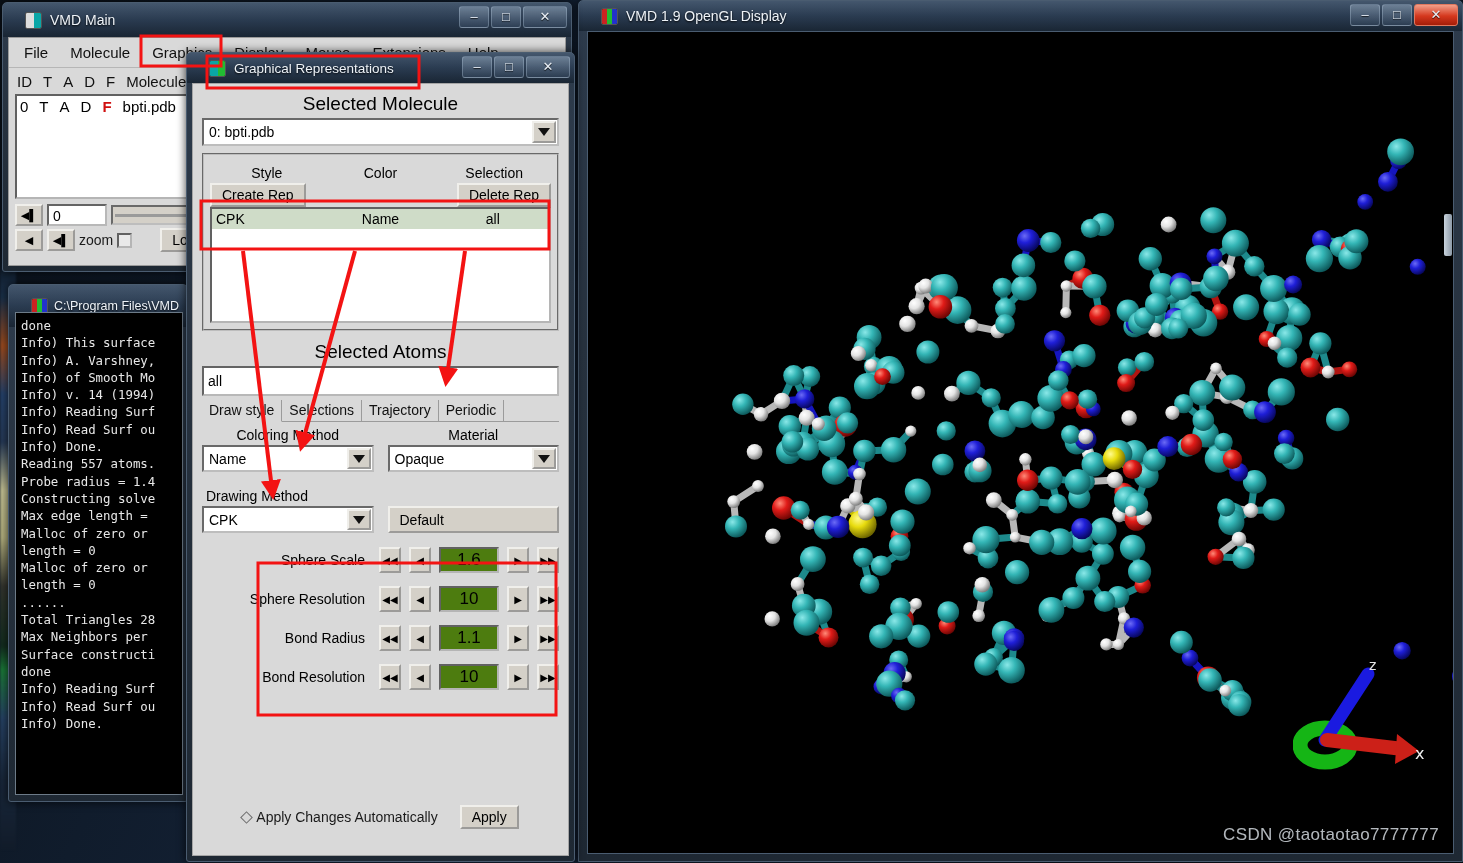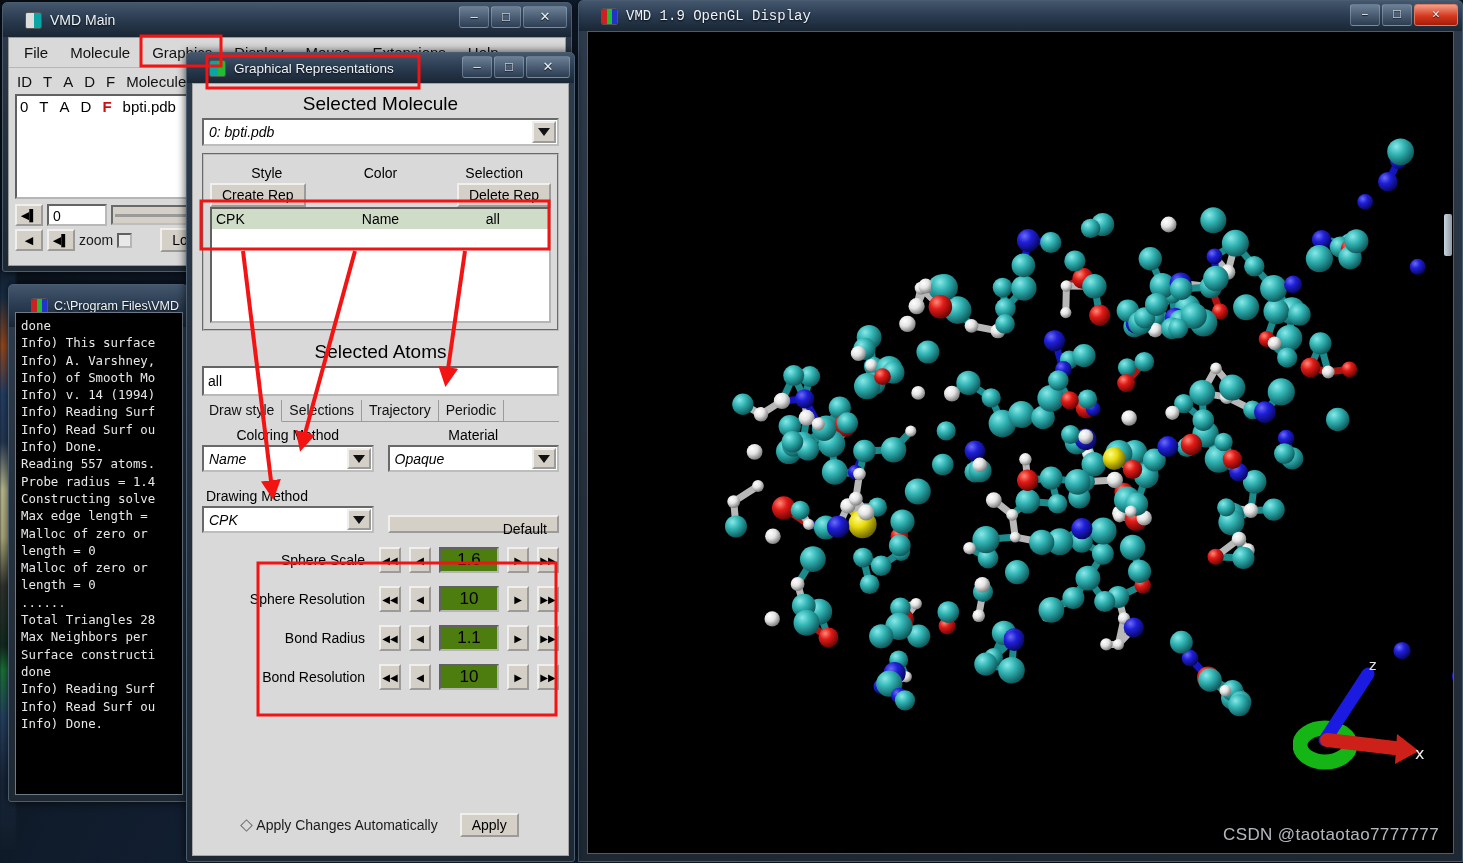--- a/index.html
+++ b/index.html
@@ -80,21 +80,21 @@
     background: #d4d0c8; border: 2px outset #f0efeb; color: #000;
     font-size: 14px; padding: 2px 10px; cursor: default;
   }
   .tk-entry {
     background: #ffffff; border: 2px inset #b8b8b8; color: #000;
     font-size: 14px; padding: 2px 4px; overflow: hidden; white-space: nowrap;
   }
   .tk-combo {
     background: #ffffff; border: 2px inset #bdbdbd;
     display: flex; align-items: center; justify-content: space-between;
-    font-size: 14px; padding-left: 5px; font-style: italic;
+    font-size: 14px; padding-left: 5px;
   }
   .tk-combo .arrow {
     width: 24px; align-self: stretch; margin: 1px;
     background: #d4d0c8; border: 2px outset #f0efeb;
     display: flex; align-items: center; justify-content: center;
   }
   .tri-down {
     width: 0; height: 0; border-left: 6px solid transparent;
     border-right: 6px solid transparent; border-top: 8px solid #111;
   }
@@ -172,26 +172,26 @@
   .spin-row { display: flex; align-items: center; justify-content: flex-end; gap: 8px; margin: 13px 0; }
   .spin-row .slbl { font-size: 14px; margin-right: 6px; }
   .spinbtn {
     width: 22px; height: 26px; background: #d4d0c8; border: 2px outset #f0efeb;
     display: flex; align-items: center; justify-content: center; font-size: 10px; color: #000;
   }
   .spinval {
     width: 60px; height: 26px; background: #4d7c0f; border: 2px inset #b5b5b5;
     display: flex; align-items: center; justify-content: center; font-size: 17px;
   }
-  #apply-row { position: absolute; left: 10px; right: 10px; bottom: 18px; display: flex; align-items: center; justify-content: center; gap: 22px; }
+  #apply-row { position: absolute; left: 10px; right: 10px; bottom: 26px; display: flex; align-items: center; justify-content: center; gap: 22px; }
   .diamond { width: 9px; height: 9px; background: #d9d9d9; border: 1px solid #6e6e6e; transform: rotate(45deg); display: inline-block; margin-right: 5px; }
 
   
   #ogl { left: 578px; top: 0px; width: 885px; height: 862px; border-radius: 5px 5px 0 0; }
-  #ogl .titlebar { height: 30px; font-family: Liberation Mono, monospace; }
+  #ogl .titlebar { height: 30px; }
   #ogl .canvas {
     position: absolute; left: 8px; right: 8px; top: 30px; bottom: 7px;
     background: #000; border: 1px solid #4a5c70; overflow: hidden;
   }
   #scrollthumb {
     position: absolute; right: 1px; top: 182px; width: 8px; height: 42px;
     background: linear-gradient(90deg,#c9d4de,#8d9aa7); border-radius: 2px;
   }
   #watermark {
     position: absolute; right: 14px; bottom: 8px;
@@ -1124,21 +1124,21 @@
       <div class="col">
         <div class="lbl" style="text-align:left;padding-left:4px">Drawing Method</div>
         <div class="tk-combo" style="height:27px">
           <span>CPK</span>
           <span class="arrow">
               <span class="tri-down"></span>
             </span>
         </div>
       </div>
       <div class="col" style="display:flex;align-items:flex-end">
-        <span class="tk-btn" style="width:100%;text-align:right;height:18px;line-height:21px">Default</span>
+        <span class="tk-btn" style="width:100%;text-align:left;height:27px;line-height:21px">Default</span>
       </div>
     </div>
 
     <div id="spinners" style="margin-top:14px">
       <div class="spin-row">
         <span class="slbl">Sphere Scale</span>
         <span class="spinbtn">◀◀</span>
         <span class="spinbtn">◀</span>
         <span class="spinval">1.6</span>
         <span class="spinbtn">▶</span>

